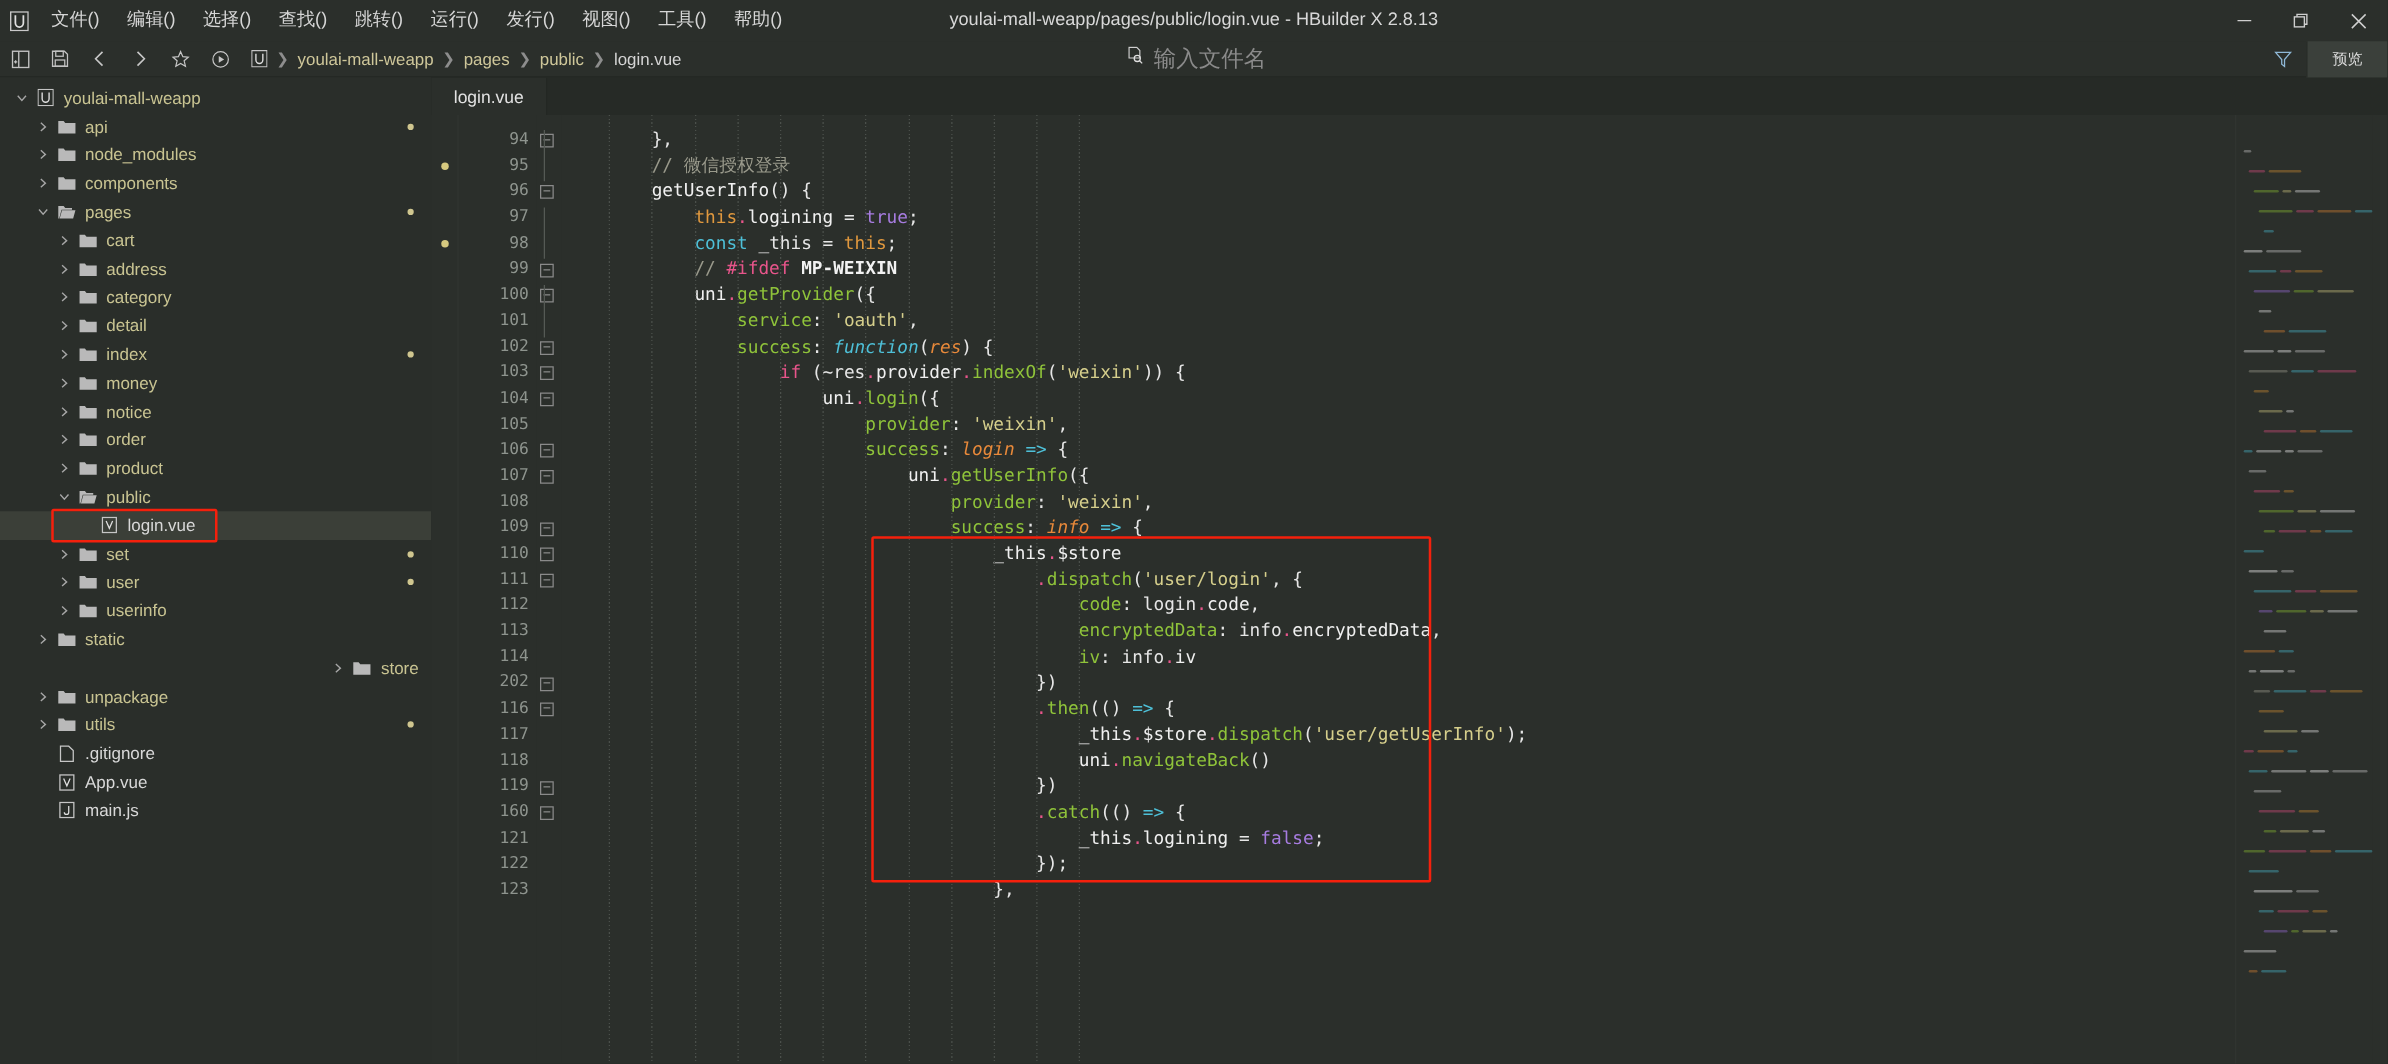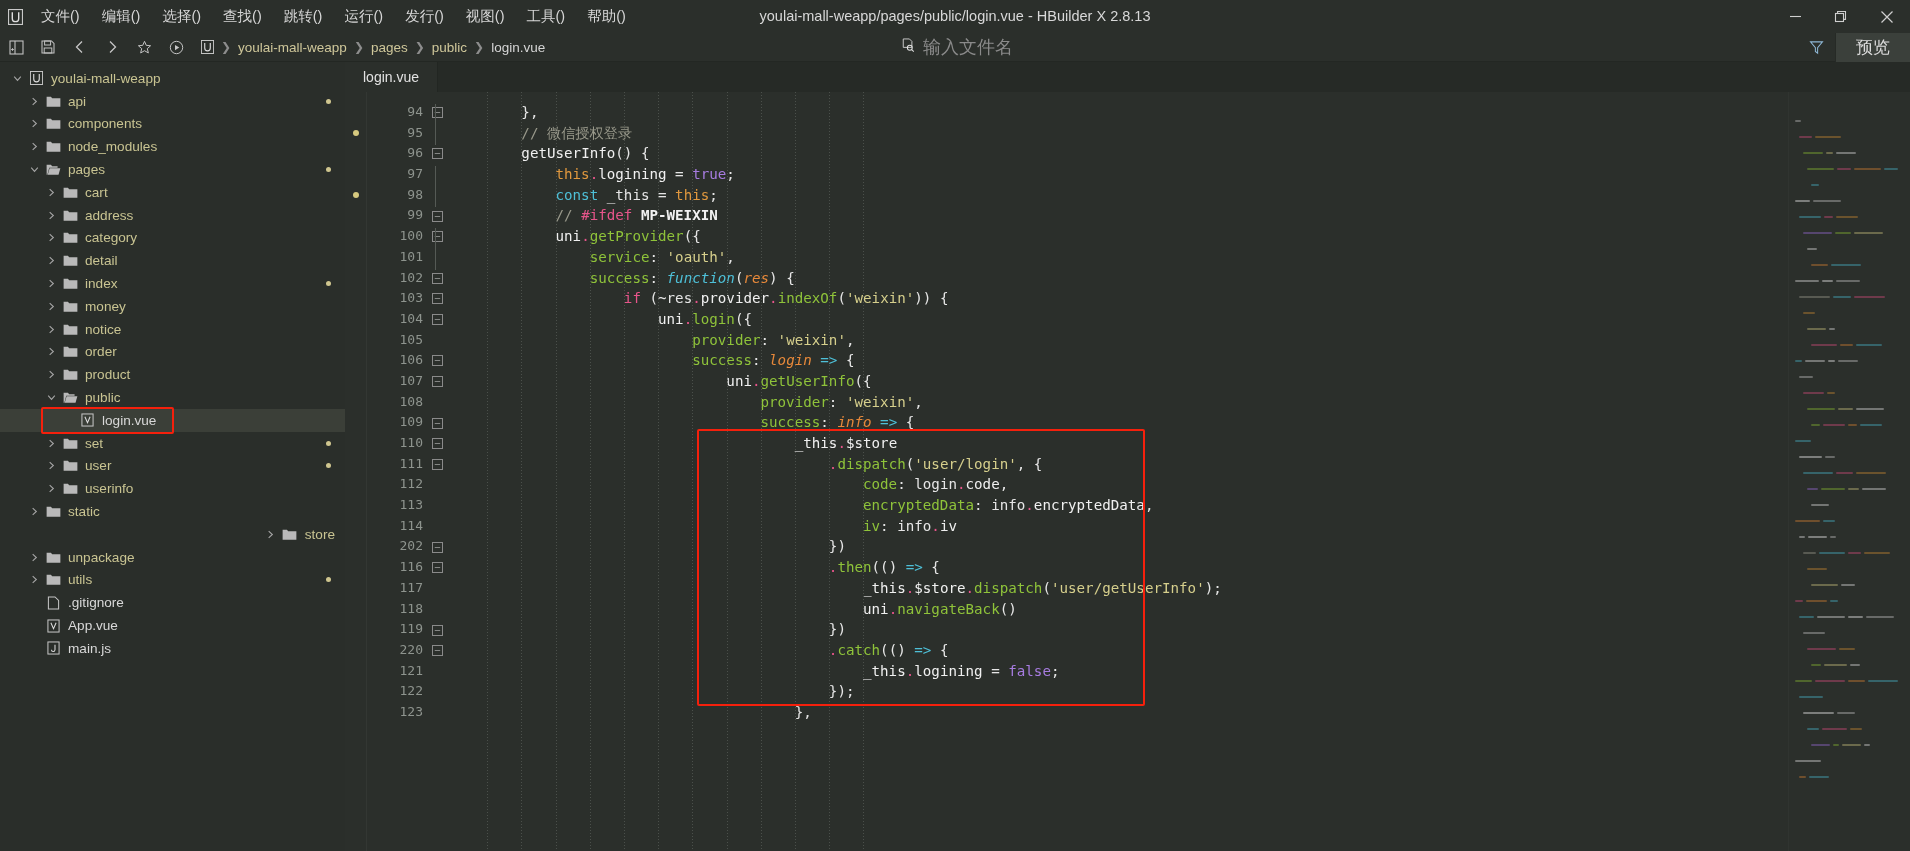--- a/index.html
+++ b/index.html
@@ -53,21 +53,21 @@
   .crumb-ico { width:18px; display:flex; align-items:center; justify-content:center; margin-right:2px; }
 
   .tb-search {
     position:absolute; left:50%; transform:translateX(-54px);
     display:flex; align-items:center; gap:7px;
   }
   .tb-search .ph { color:#8a8a8a; font-size:18px; }
   .tb-right { margin-left:auto; display:flex; align-items:center; gap:4px; padding-right:0; }
   .filter-ico { width:30px; display:flex; align-items:center; justify-content:center; }
   .preview-btn {
-    background:#3b403b; color:#dcdcdc; font-size:17px; padding:0 20px; height:29px;
+    background:#3b403b; color:#dcdcdc; font-size:12px; padding:0 20px; height:29px;
     line-height:29px; border-left:1px solid #262a26;
   }
 
   
   .body { flex:1; display:flex; min-height:0; }
 
   
   .sidebar {
     width:345px; flex:0 0 345px; background:#2a2e2a; overflow:hidden;
     padding-top:5px; position:relative;
@@ -319,34 +319,34 @@
           <span class="tw">
             <svg width="11" height="11" viewBox="0 0 12 12">
               <path d="M4 2.4 L8 6 L4 9.6" fill="none" stroke="#a6a6a6" stroke-width="1.2"></path>
             </svg>
           </span>
           <span class="ticon">
             <svg width="15" height="13" viewBox="0 0 16 14">
               <path d="M0.6 12.6 V2 H5.2 L6.6 3.6 H15.4 V12.6 Z" fill="#b9b9b9"></path>
             </svg>
           </span>
+          <span class="tlabel c-folder">node_modules</span>
+        </div>
+        <div class="tree-row" style="padding-left: 25px;">
+          <span class="tw">
+            <svg width="11" height="11" viewBox="0 0 12 12">
+              <path d="M4 2.4 L8 6 L4 9.6" fill="none" stroke="#a6a6a6" stroke-width="1.2"></path>
+            </svg>
+          </span>
+          <span class="ticon">
+            <svg width="15" height="13" viewBox="0 0 16 14">
+              <path d="M0.6 12.6 V2 H5.2 L6.6 3.6 H15.4 V12.6 Z" fill="#b9b9b9"></path>
+            </svg>
+          </span>
           <span class="tlabel c-folder">components</span>
-        </div>
-        <div class="tree-row" style="padding-left: 25px;">
-          <span class="tw">
-            <svg width="11" height="11" viewBox="0 0 12 12">
-              <path d="M4 2.4 L8 6 L4 9.6" fill="none" stroke="#a6a6a6" stroke-width="1.2"></path>
-            </svg>
-          </span>
-          <span class="ticon">
-            <svg width="15" height="13" viewBox="0 0 16 14">
-              <path d="M0.6 12.6 V2 H5.2 L6.6 3.6 H15.4 V12.6 Z" fill="#b9b9b9"></path>
-            </svg>
-          </span>
-          <span class="tlabel c-folder">node_modules</span>
         </div>
         <div class="tree-row" style="padding-left: 25px;">
           <span class="tw">
             <svg width="11" height="11" viewBox="0 0 12 12">
               <path d="M2.4 4 L6 8 L9.6 4" fill="none" stroke="#a6a6a6" stroke-width="1.2"></path>
             </svg>
           </span>
           <span class="ticon">
             <svg width="15" height="13" viewBox="0 0 16 14">
               <path d="M0.6 12.6 V2 H5.2 L6.6 3.6 H12.4 V5.2 H3.4 L1.4 12.6 Z M3.8 5.6 H15.4 L13.4 12.6 H1.8 Z" fill="#b9b9b9"></path>
@@ -652,21 +652,21 @@
             <div class="gline">110</div>
             <div class="gline">111</div>
             <div class="gline">112</div>
             <div class="gline">113</div>
             <div class="gline">114</div>
             <div class="gline">202</div>
             <div class="gline">116</div>
             <div class="gline">117</div>
             <div class="gline">118</div>
             <div class="gline">119</div>
-            <div class="gline">220</div>
+            <div class="gline">160</div>
             <div class="gline">121</div>
             <div class="gline">122</div>
             <div class="gline">123</div>
           </div>
         <div class="fold-col" id="foldcol">
             <div class="fold" style="top: 15px;">–</div>
             <div class="fold" style="top: 56.4px;">–</div>
             <div class="fold" style="top: 118.5px;">–</div>
             <div class="fold" style="top: 139.2px;">–</div>
             <div class="fold" style="top: 180.6px;">–</div>

